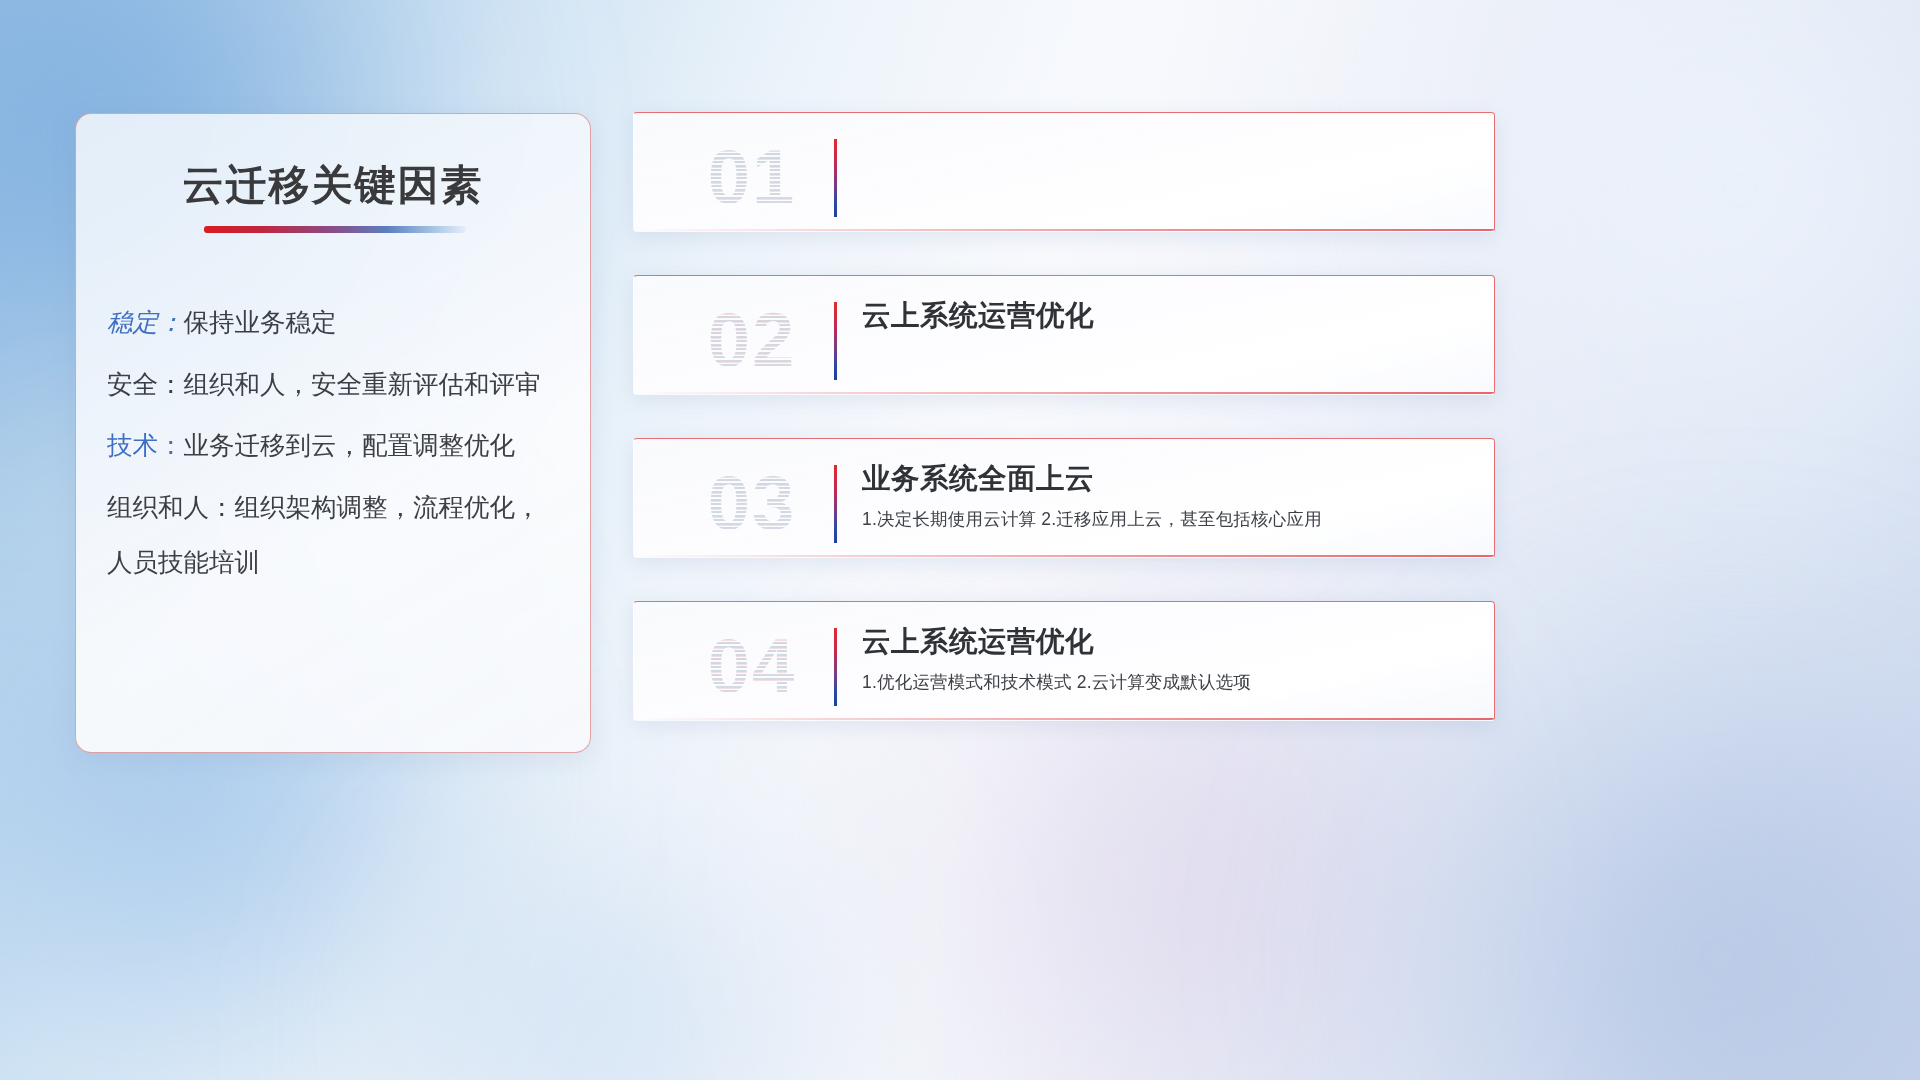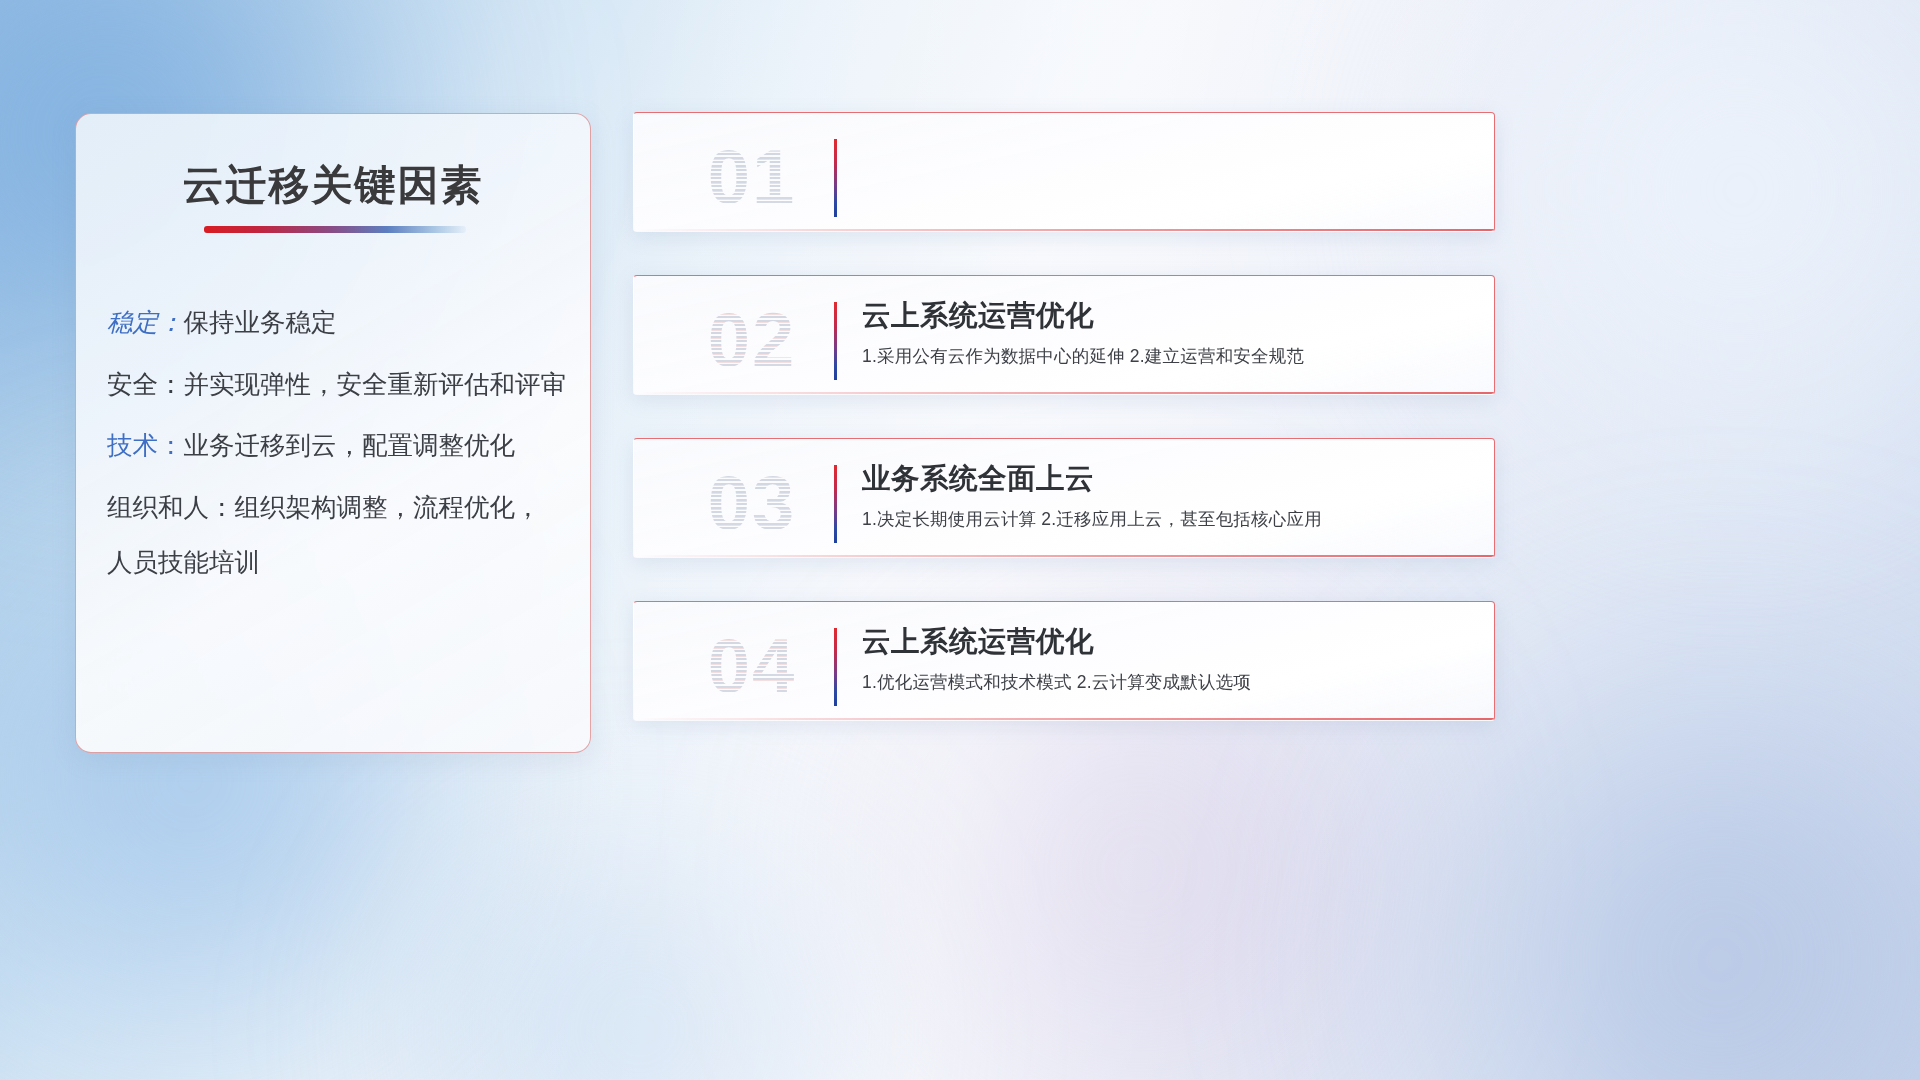--- a/index.html
+++ b/index.html
@@ -127,21 +127,21 @@
 </div>
 
 <div id="left-panel">
   <div id="panel-title">云迁移关键因素</div>
   <div id="title-rule"></div>
   <div id="factor-list">
     <div class="factor-row">
       <span class="f-label" style="color: rgb(62, 111, 196); font-style: italic;">稳定：</span><span class="f-text">保持业务稳定</span>
     </div>
     <div class="factor-row">
-      <span class="f-label plain" style="color: rgb(60, 63, 69);">安全：</span><span class="f-text">并实现弹性，安全重新评估和评审</span>
+      <span class="f-label plain" style="color: rgb(60, 63, 69);">安全：</span><span class="f-text">组织和人，安全重新评估和评审</span>
     </div>
     <div class="factor-row">
       <span class="f-label" style="color: rgb(62, 111, 196);">技术：</span><span class="f-text">业务迁移到云，配置调整优化</span>
     </div>
     <div class="factor-row wrapline">
       <span class="f-label plain" style="color: rgb(60, 63, 69);">组织和人：</span><span class="f-text">组织架构调整，流程优化，</span>
     </div>
     <div class="factor-row">
       <span class="f-text">人员技能培训</span>
     </div>
@@ -155,21 +155,20 @@
     <div class="card-num-ghost">01</div>
     <div class="card-divider"></div>
   </div>
 
   <div class="card">
     <div class="card-num">02</div>
     <div class="card-num-ghost">02</div>
     <div class="card-divider"></div>
     <div class="card-body">
       <div class="card-title">云上系统运营优化</div>
-      <div class="card-desc">1.采用公有云作为数据中心的延伸   2.建立运营和安全规范</div>
     </div>
   </div>
 
   <div class="card">
     <div class="card-num">03</div>
     <div class="card-num-ghost">03</div>
     <div class="card-divider"></div>
     <div class="card-body">
       <div class="card-title">业务系统全面上云</div>
       <div class="card-desc">1.决定长期使用云计算   2.迁移应用上云，甚至包括核心应用</div>

